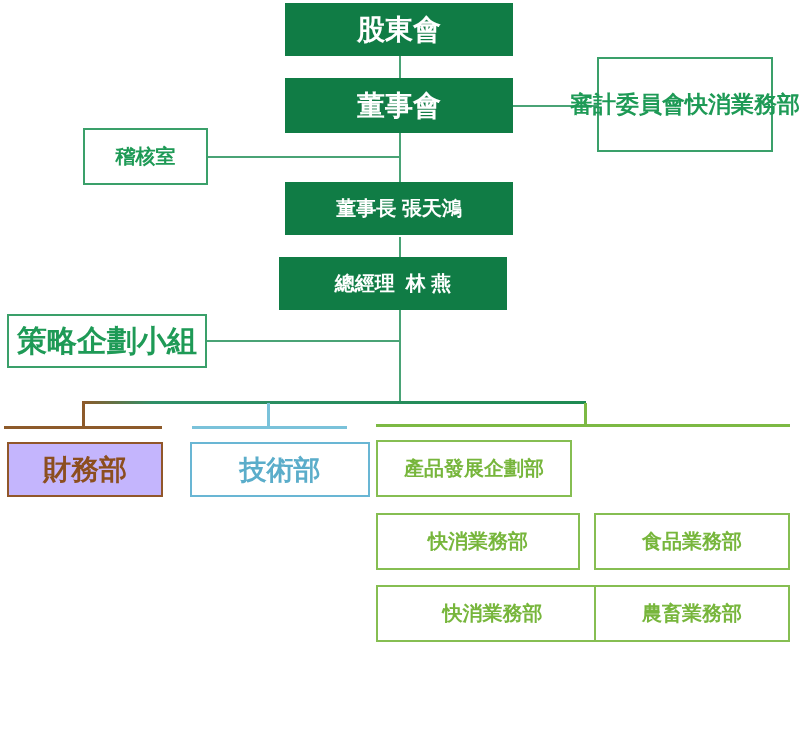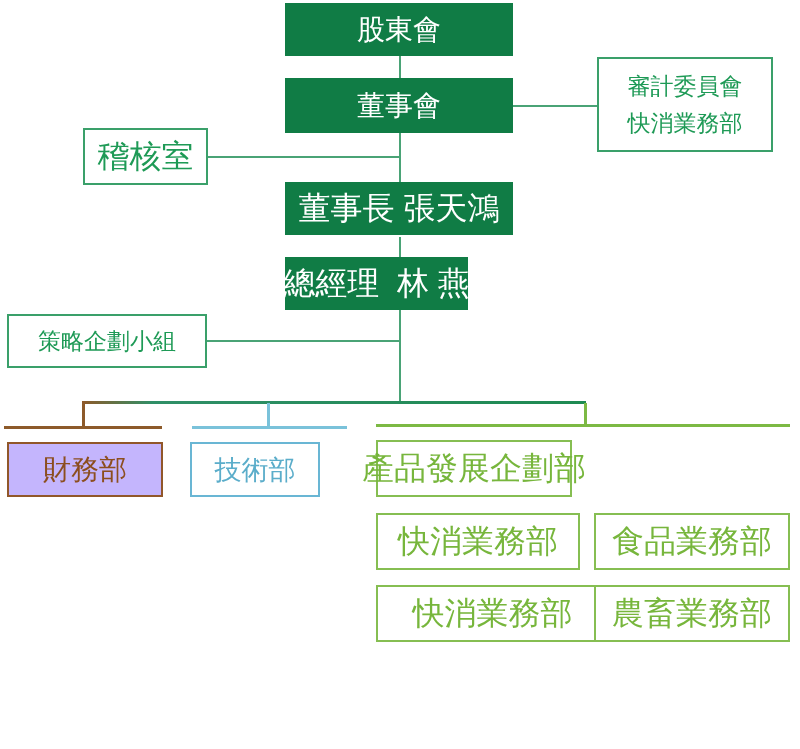--- a/index.html
+++ b/index.html
@@ -2,38 +2,38 @@
 <html lang="zh-Hant" style="--box_fill_green: #107c45; --outline_green: #3aa06a; --text_green: #1e9a56; --outline_light_green: #86be52; --text_light_green: #77b63c; --outline_brown: #91572a; --text_brown: #8c4e1f; --outline_blue: #69b6d4; --text_blue: #5badca; --connector_green: #4aa376; --connector_dark_green: #1e8a52; --connector_brown: #8d5a2a; --connector_blue: #7ac2da; --connector_light_green: #7cb944;"><head>
 <meta charset="utf-8">
 <style>
   html,body{margin:0;padding:0;background:#fff;}
   .stage{
     position:relative;width:800px;height:749px;background:#ffffff;overflow:hidden;
     font-family:"Liberation Sans","DejaVu Sans",sans-serif;
   }
   .box{
     position:absolute;display:flex;align-items:center;justify-content:center;
-    box-sizing:border-box;text-align:center;font-weight:400;
+    box-sizing:border-box;text-align:center;font-weight:700;
   }
   .box span{white-space:pre;display:block;}
   .filled{background:var(--box_fill_green,#107c45);color:#ffffff;}
   .outline-green{border:2px solid var(--outline_green,#3aa06a);color:var(--text_green,#1e9a56);background:#fff;}
   .outline-brown{border:2px solid var(--outline_brown,#91572a);color:var(--text_brown,#8c4e1f);background:#c4b5fd;}
   .outline-blue{border:2px solid var(--outline_blue,#69b6d4);color:var(--text_blue,#5badca);background:#fff;}
   .outline-lgreen{border:2px solid var(--outline_light_green,#86be52);color:var(--text_light_green,#77b63c);background:#fff;}
   .line{position:absolute;}
   .c-green{background:var(--connector_green,#4aa376);}
   .c-brown{background:var(--connector_brown,#8d5a2a);}
   .c-blue{background:var(--connector_blue,#7ac2da);}
   .c-lgreen{background:var(--connector_light_green,#7cb944);}
   .main-bus{background:linear-gradient(90deg,var(--connector_brown,#8d5a2a) 0px,#2f8f67 70px,var(--connector_dark_green,#1e8a52) 100%);}
   .fs28{font-size:28px;}
   .fs27{font-size:27px;}
-  .fs26{font-size:32px;}
-  .fs25{font-size:23px;}
+  .fs26{font-size:20px;}
+  .fs25{font-size:30px;}
   .committee-text{font-size:23px;line-height:37px;}
 </style>
 </head>
 <body>
 
 <div class="stage">
 
   <div class="line c-green" style="left:399px;top:56px;width:2px;height:22px"></div>
   <div class="line c-green" style="left:513px;top:105px;width:84px;height:2px"></div>
   <div class="line c-green" style="left:399px;top:133px;width:2px;height:49px"></div>
@@ -51,39 +51,39 @@
 
   <div class="box filled fs28" style="left:285px;top:3px;width:228px;height:53px">
     <span>股東會</span>
   </div>
   <div class="box filled fs28" style="left:285px;top:78px;width:228px;height:55px">
     <span>董事會</span>
   </div>
   <div class="box filled fs26" style="left:285px;top:182px;width:228px;height:53px">
     <span>董事長 張天鴻</span>
   </div>
-  <div class="box filled fs26" style="left:285px;top:257px;width:183px;height:53px">
+  <div class="box filled fs26" style="left:279px;top:257px;width:228px;height:53px">
     <span>總經理  林 燕</span>
   </div>
 
-  <div class="box outline-green committee-text" style="left:597px;top:57px;width:176px;height:95px;flex-direction:column">
+  <div class="box outline-green committee-text" style="left:597px;top:57px;width:176px;height:95px;flex-direction:row">
     <span>審計委員會</span>
     <span>快消業務部</span>
   </div>
   <div class="box outline-green fs26" style="left:83px;top:128px;width:125px;height:57px">
     <span>稽核室</span>
   </div>
   <div class="box outline-green fs25" style="left:7px;top:314px;width:200px;height:54px">
     <span>策略企劃小組</span>
   </div>
 
   <div class="box outline-brown fs28" style="left:7px;top:442px;width:156px;height:55px">
     <span>財務部</span>
   </div>
-  <div class="box outline-blue fs27" style="left:190px;top:442px;width:130px;height:55px">
+  <div class="box outline-blue fs27" style="left:190px;top:442px;width:180px;height:55px">
     <span>技術部</span>
   </div>
   <div class="box outline-lgreen fs26" style="left:376px;top:440px;width:196px;height:57px">
     <span>產品發展企劃部</span>
   </div>
   <div class="box outline-lgreen fs26" style="left:376px;top:513px;width:204px;height:57px">
     <span>快消業務部</span>
   </div>
   <div class="box outline-lgreen fs26" style="left:594px;top:513px;width:196px;height:57px">
     <span>食品業務部</span>

